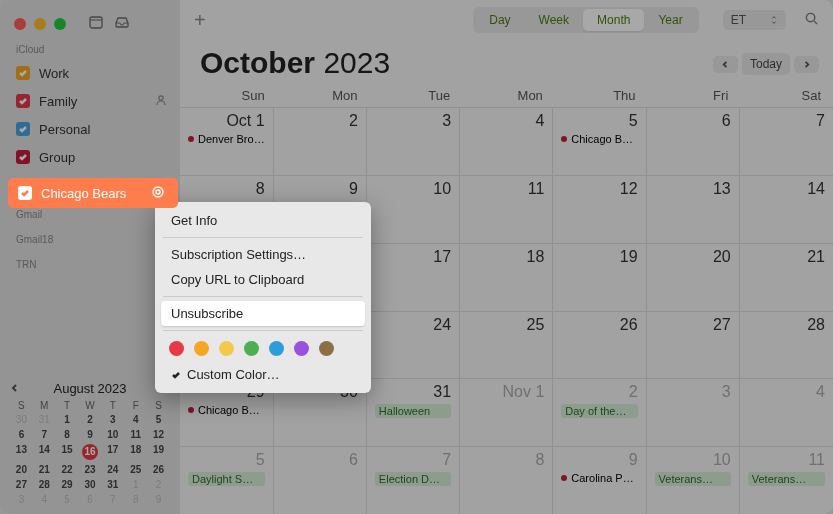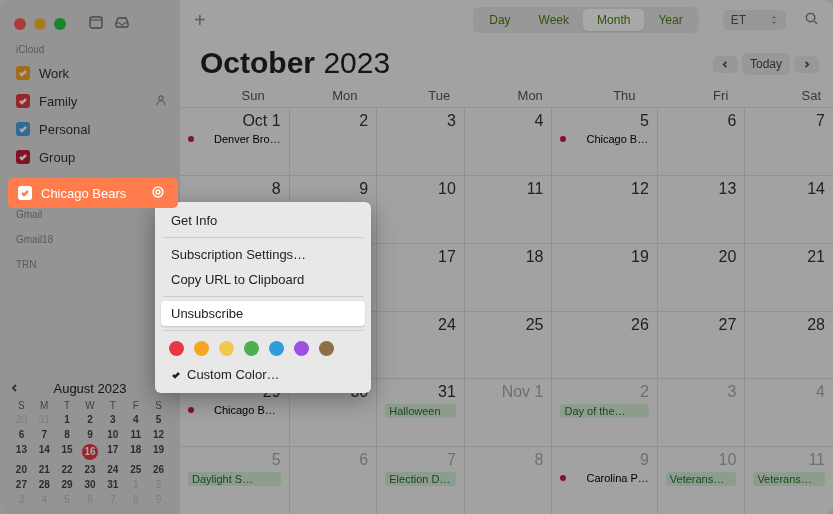--- a/index.html
+++ b/index.html
@@ -56,21 +56,21 @@
 .title-row{display:flex;align-items:center}
 .dow{display:grid;grid-template-columns:repeat(7,1fr);padding:0 2px 4px;font-size:13px;color:#555;text-align:right}
 .dow div{padding-right:10px}
 
 .grid{flex:1;display:grid;grid-template-columns:repeat(7,1fr);grid-template-rows:repeat(6,1fr)}
 .cell{border-top:1px solid #ddd;border-right:1px solid #ddd;padding:4px 8px;font-size:13px;position:relative;background:#f6f6f6}
 .cell:nth-child(7n){border-right:none}
 .dn{text-align:right;font-size:16px;color:#333}
 .cell.other .dn{color:#aaa}
 .monthstart{font-size:16px;white-space:nowrap}
-.ev{font-size:11px;margin-top:3px;white-space:nowrap;overflow:hidden;text-overflow:ellipsis;display:flex;align-items:center;gap:20px}
+.ev{font-size:11px;margin-top:3px;white-space:nowrap;overflow:hidden;text-overflow:ellipsis;display:flex;align-items:center;gap:4px}
 .ev .dot{width:6px;height:6px;border-radius:50%;flex-shrink:0}
 .ev.pill{background:#d7efd7;border-radius:3px;padding:1px 4px;color:#2b6b2b}
 
 
 .ctx{position:absolute;left:155px;top:202px;width:216px;background:#e8e8e8;border-radius:6px;box-shadow:0 6px 24px rgba(0,0,0,.35);padding:6px;z-index:20;font-size:13px}
 .ctx .mi{padding:5px 10px;border-radius:4px;color:#222;cursor:pointer}
 .ctx .sep{height:1px;background:#ccc;margin:4px 2px}
 .ctx .hl{background:#fff;box-shadow:0 1px 2px rgba(0,0,0,.15)}
 .ctx .colors{display:flex;gap:10px;padding:6px 8px}
 .ctx .cdot{width:15px;height:15px;border-radius:50%;cursor:pointer}

